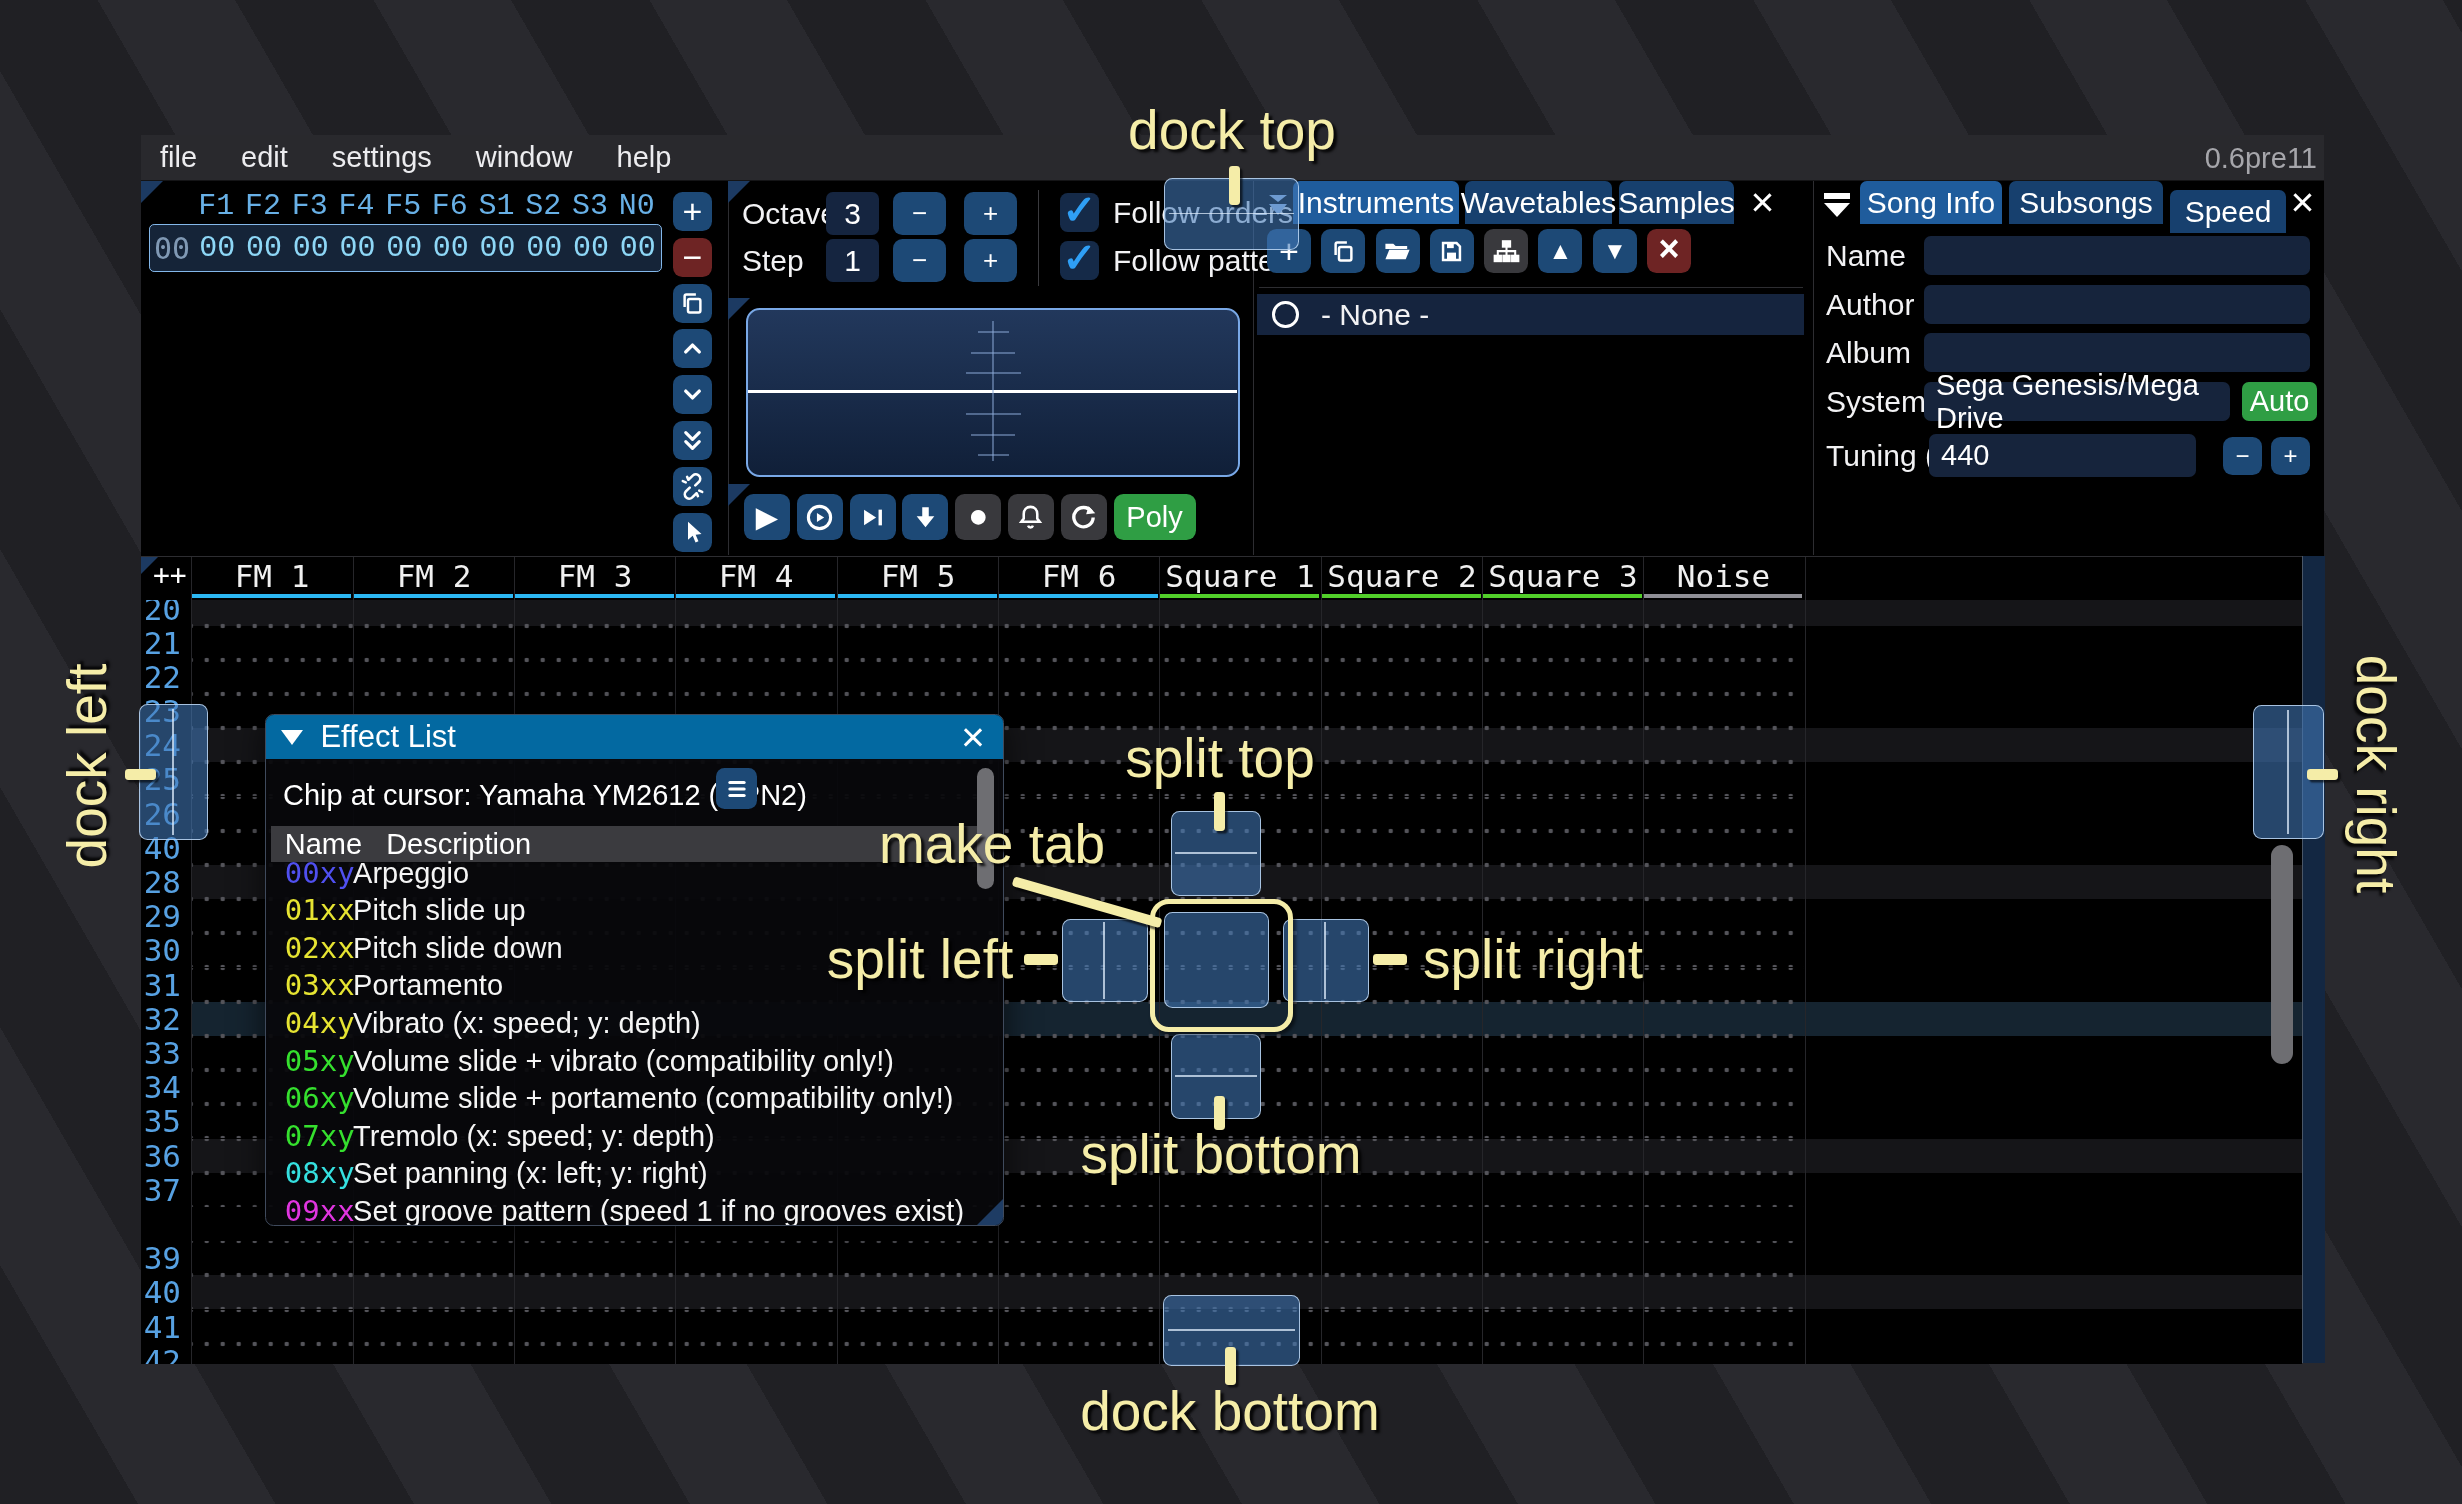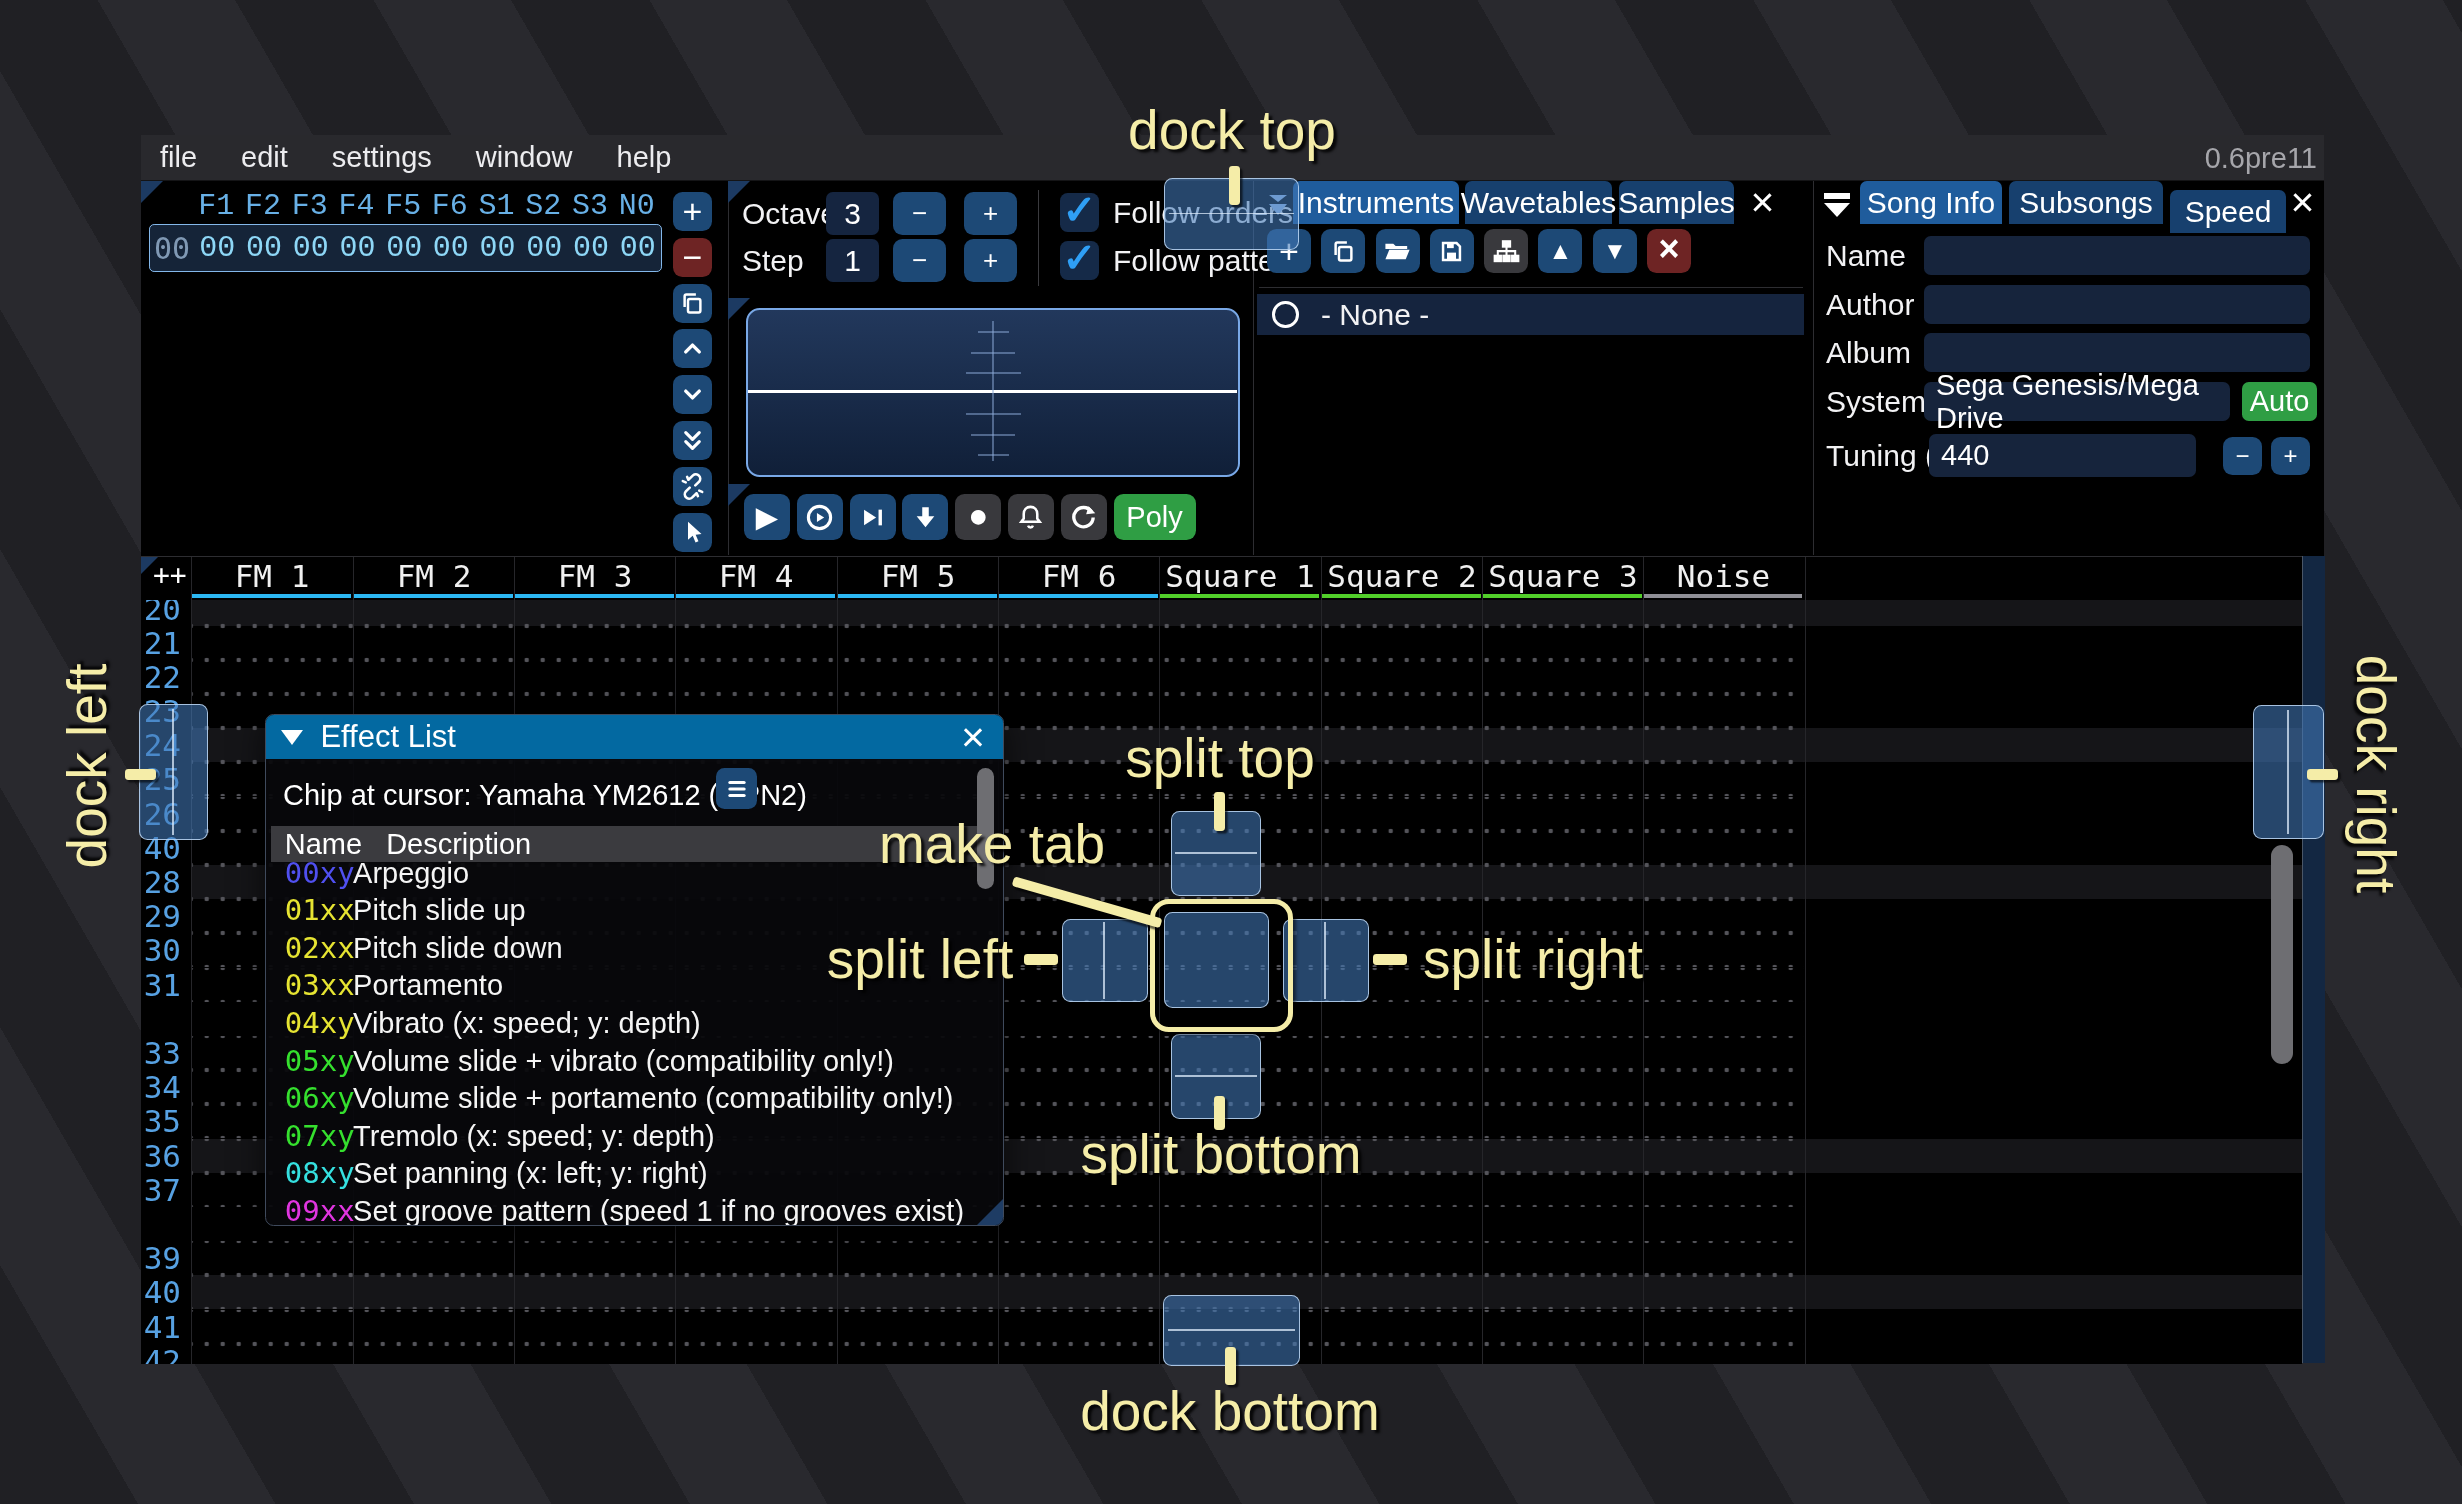--- a/index.html
+++ b/index.html
@@ -446,20 +446,25 @@
         <div class="prow" style="top: 333px;">
           <div class="band"></div>
           <span class="num">30</span>
           <div class="dots"></div>
         </div>
         <div class="prow" style="top: 368px;">
           <div class="band"></div>
           <span class="num">31</span>
           <div class="dots"></div>
         </div>
+        <div class="prow h2" style="top: 402px;">
+          <div class="band"></div>
+          <span class="num">32</span>
+          <div class="dots"></div>
+        </div>
         <div class="prow" style="top: 436px;">
           <div class="band"></div>
           <span class="num">33</span>
           <div class="dots"></div>
         </div>
         <div class="prow" style="top: 470px;">
           <div class="band"></div>
           <span class="num">34</span>
           <div class="dots"></div>
         </div>

